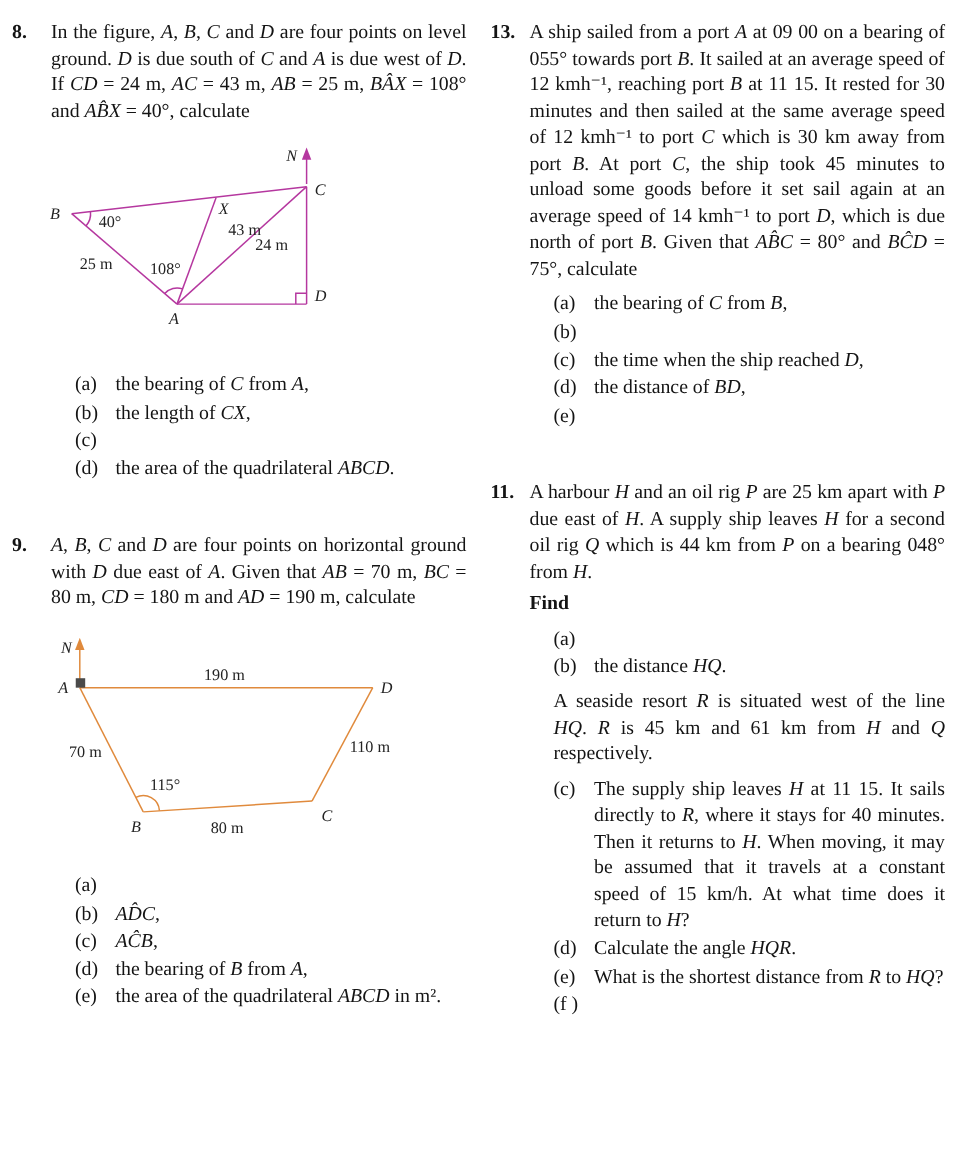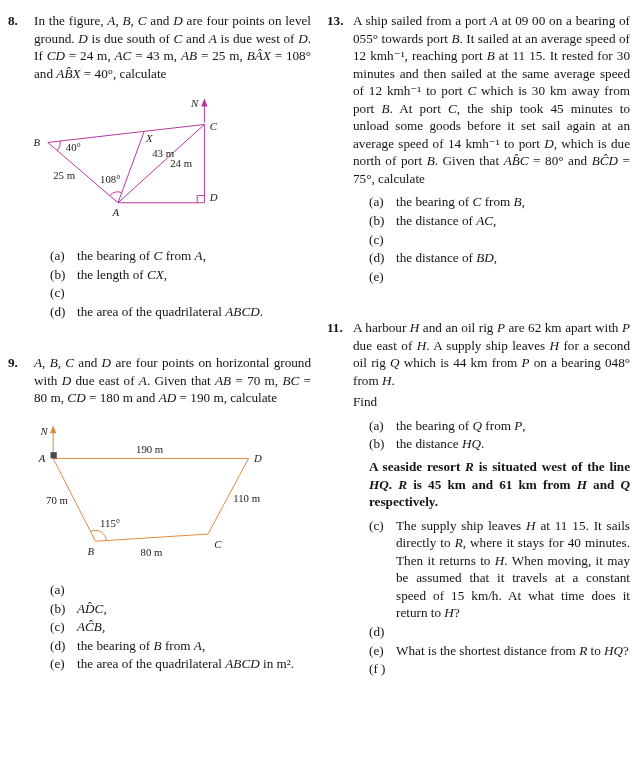--- a/index.html
+++ b/index.html
@@ -12,22 +12,22 @@
   .page { display:flex; gap:16px; padding:12px 8px 0 8px; }
   .col { width:303px; flex:0 0 303px; }
   .problem { position:relative; padding-left:26px; }
   .problem + .problem { margin-top:34px; }
   .pnum { position:absolute; left:0; top:0; font-weight:bold; }
   .stmt { text-align:justify; }
   .parts { margin-left:16px; margin-top:6px; }
   .part { display:flex; margin:1px 0; }
   .plab { flex:0 0 27px; }
   .ptxt { flex:1; text-align:justify;font-family:Liberation Serif, serif; }
-  .find { margin:4px 0 3px 0; }
-  .sub-indent { margin-left:16px; margin-top:5px; margin-bottom:5px;font-weight:bold; }
+  .find { margin:4px 0 3px 0;font-weight:bold; }
+  .sub-indent { margin-left:16px; margin-top:5px; margin-bottom:5px; }
   figure { margin:8px 0 8px -6px; }
   .fig { display:block; }
   .fig text { font-size:12px; fill:#222; font-family:"Liberation Serif","DejaVu Serif",serif; }
   .fig .it { font-style:italic; }
   i { font-style:italic; }
 </style>
 </head>
 <body>
 
 <div class="page">
@@ -149,61 +149,61 @@
       <span class="pnum">13.</span>
       <p class="stmt"><span>A ship sailed from a port </span><i>A</i><span> at 09 00 on a bearing of 055° towards port </span><i>B</i><span>. It sailed at an average speed of 12 kmh⁻¹, reaching port </span><i>B</i><span> at 11 15. It rested for 30 minutes and then sailed at the same average speed of 12 kmh⁻¹ to port </span><i>C</i><span> which is 30 km away from port </span><i>B</i><span>. At port </span><i>C</i><span>, the ship took 45 minutes to unload some goods before it set sail again at an average speed of 14 kmh⁻¹ to port </span><i>D</i><span>, which is due north of port </span><i>B</i><span>. Given that </span><i>AB̂C</i><span> = 80° and </span><i>BĈD</i><span> = 75°, calculate</span></p>
 
       <div class="parts">
         <div class="part">
           <span class="plab">(a)</span>
           <span class="ptxt"><span>the bearing of </span><i>C</i><span> from </span><i>B</i><span>,</span></span>
         </div>
         <div class="part">
           <span class="plab">(b)</span>
-          <span class="ptxt"><span>the distance of </span><i>AC</i><span>,</span></span>
-        </div>
-        <div class="part">
-          <span class="plab">(c)</span>
+        </div>
+        <div class="part">
+          <span class="plab">(c)</span>
+          <span class="ptxt"><span>the time when the ship reached </span><i>D</i><span>,</span></span>
         </div>
         <div class="part">
           <span class="plab">(d)</span>
           <span class="ptxt"><span>the distance of </span><i>BD</i><span>,</span></span>
         </div>
         <div class="part">
           <span class="plab">(e)</span>
         </div>
       </div>
     </div>
 
     <div class="problem">
       <span class="pnum">11.</span>
-      <p class="stmt"><span>A harbour </span><i>H</i><span> and an oil rig </span><i>P</i><span> are 62 km apart with </span><i>P</i><span> due east of </span><i>H</i><span>. A supply ship leaves </span><i>H</i><span> for a second oil rig </span><i>Q</i><span> which is 44 km from </span><i>P</i><span> on a bearing 048° from </span><i>H</i><span>.</span></p>
+      <p class="stmt"><span>A harbour </span><i>H</i><span> and an oil rig </span><i>P</i><span> are 25 km apart with </span><i>P</i><span> due east of </span><i>H</i><span>. A supply ship leaves </span><i>H</i><span> for a second oil rig </span><i>Q</i><span> which is 44 km from </span><i>P</i><span> on a bearing 048° from </span><i>H</i><span>.</span></p>
 
       <p class="find">Find</p>
 
       <div class="parts">
         <div class="part">
           <span class="plab">(a)</span>
-          <span class="ptxt"><span>the bearing of </span><i>Q</i><span> from </span><i>P</i><span>,</span></span>
         </div>
         <div class="part">
           <span class="plab">(b)</span>
           <span class="ptxt"><span>the distance </span><i>HQ</i><span>.</span></span>
         </div>
       </div>
 
       <p class="stmt sub-indent"><span>A seaside resort </span><i>R</i><span> is situated west of the line </span><i>HQ</i><span>. </span><i>R</i><span> is 45 km and 61 km from </span><i>H</i><span> and </span><i>Q</i><span> respectively.</span></p>
 
       <div class="parts">
         <div class="part">
           <span class="plab">(c)</span>
           <span class="ptxt"><span>The supply ship leaves </span><i>H</i><span> at 11 15. It sails directly to </span><i>R</i><span>, where it stays for 40 minutes. Then it returns to </span><i>H</i><span>. When moving, it may be assumed that it travels at a constant speed of 15 km/h. At what time does it return to </span><i>H</i><span>?</span></span>
         </div>
         <div class="part">
           <span class="plab">(d)</span>
+          <span class="ptxt"><span>Calculate the angle </span><i>HQR</i><span>.</span></span>
         </div>
         <div class="part">
           <span class="plab">(e)</span>
           <span class="ptxt"><span>What is the shortest distance from </span><i>R</i><span> to </span><i>HQ</i><span>?</span></span>
         </div>
         <div class="part">
           <span class="plab">(f )</span>
         </div>
       </div>
     </div>

